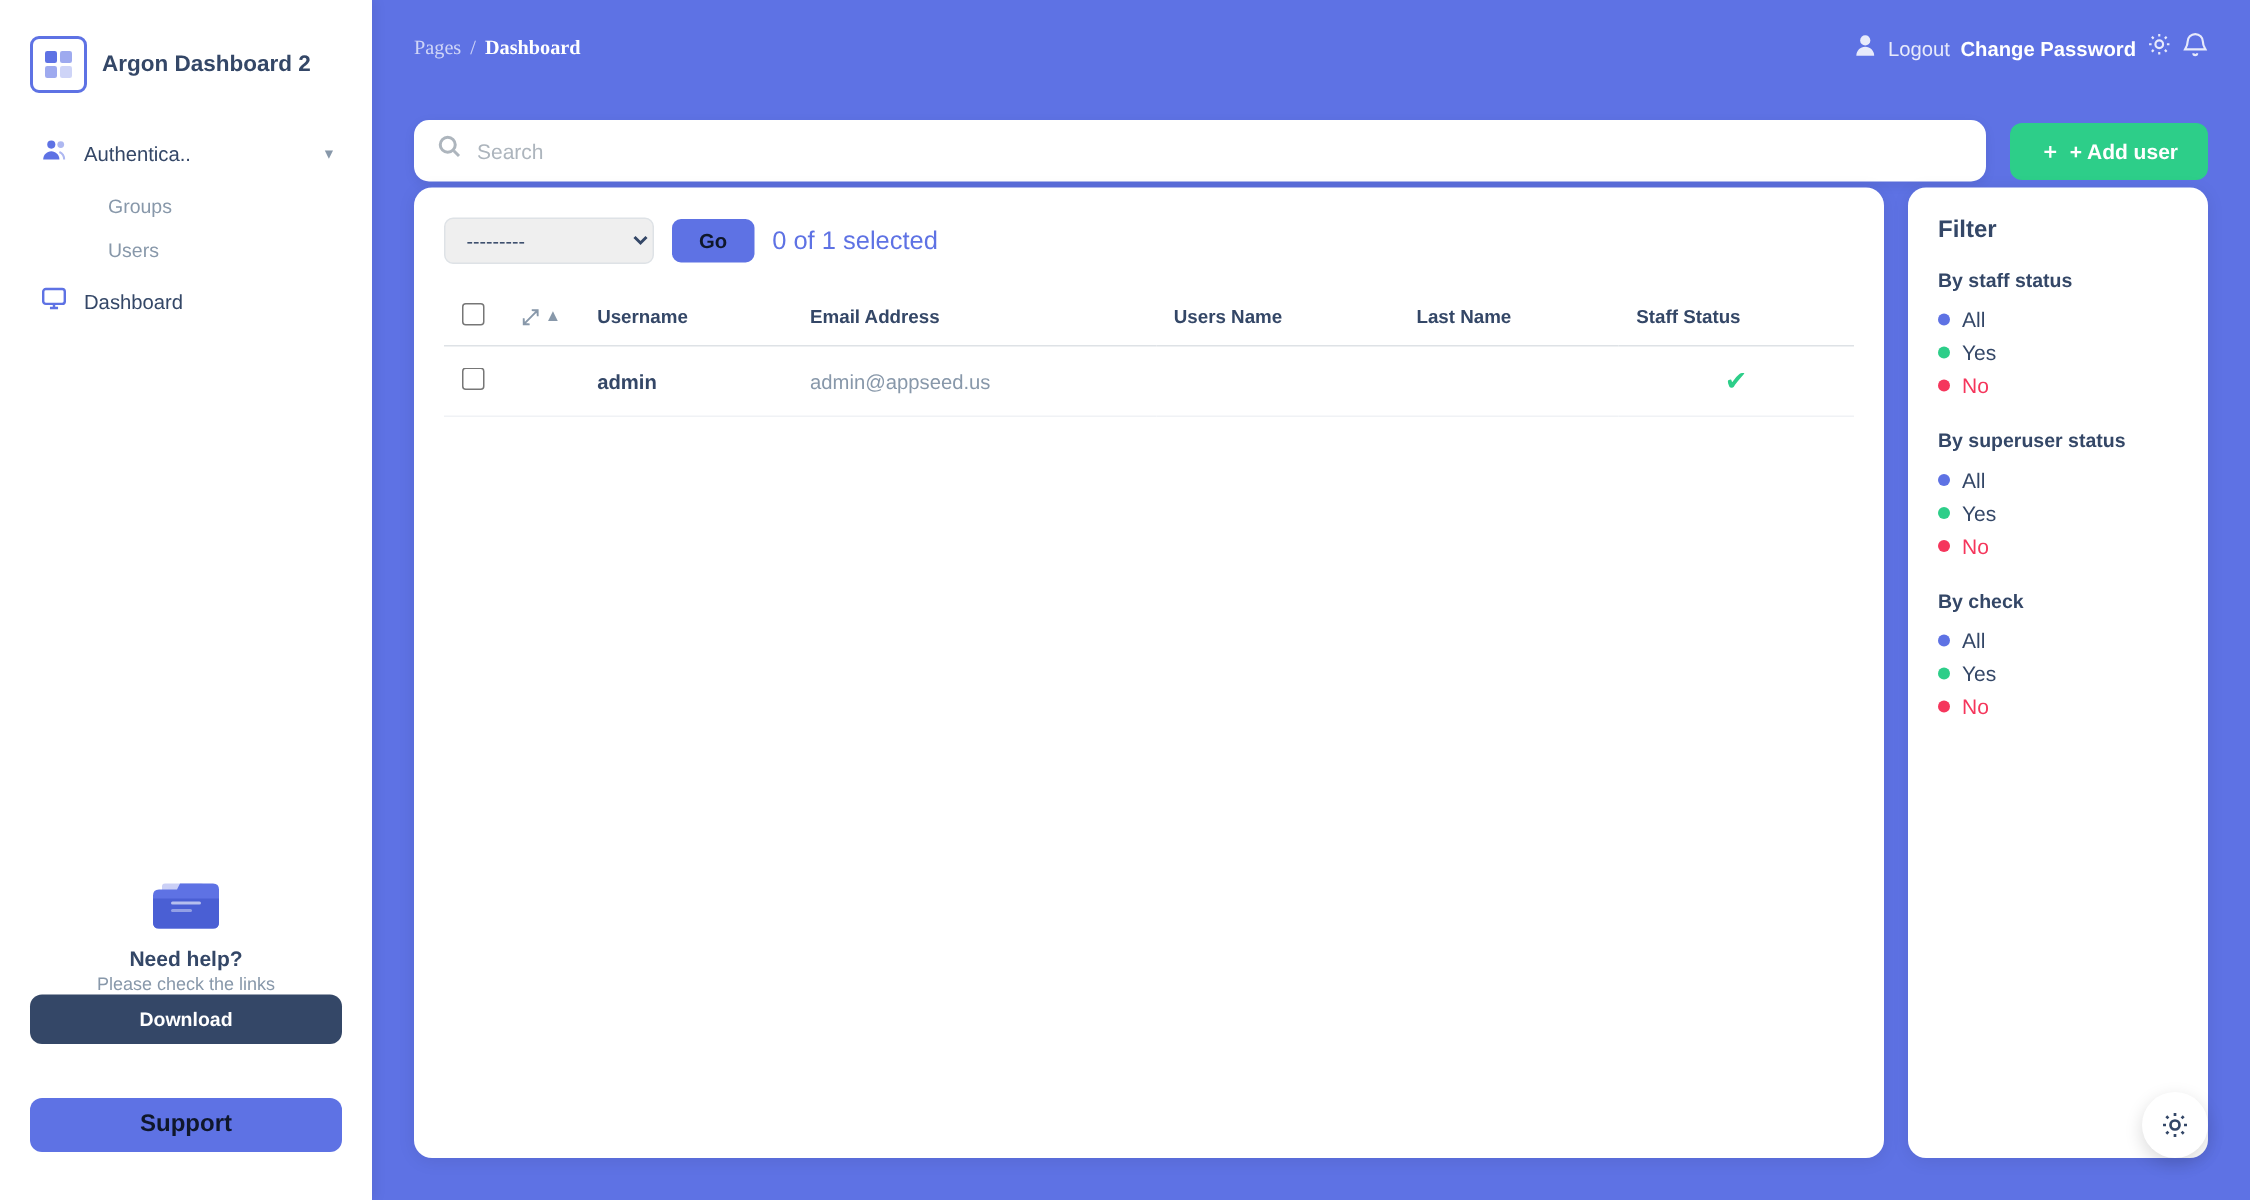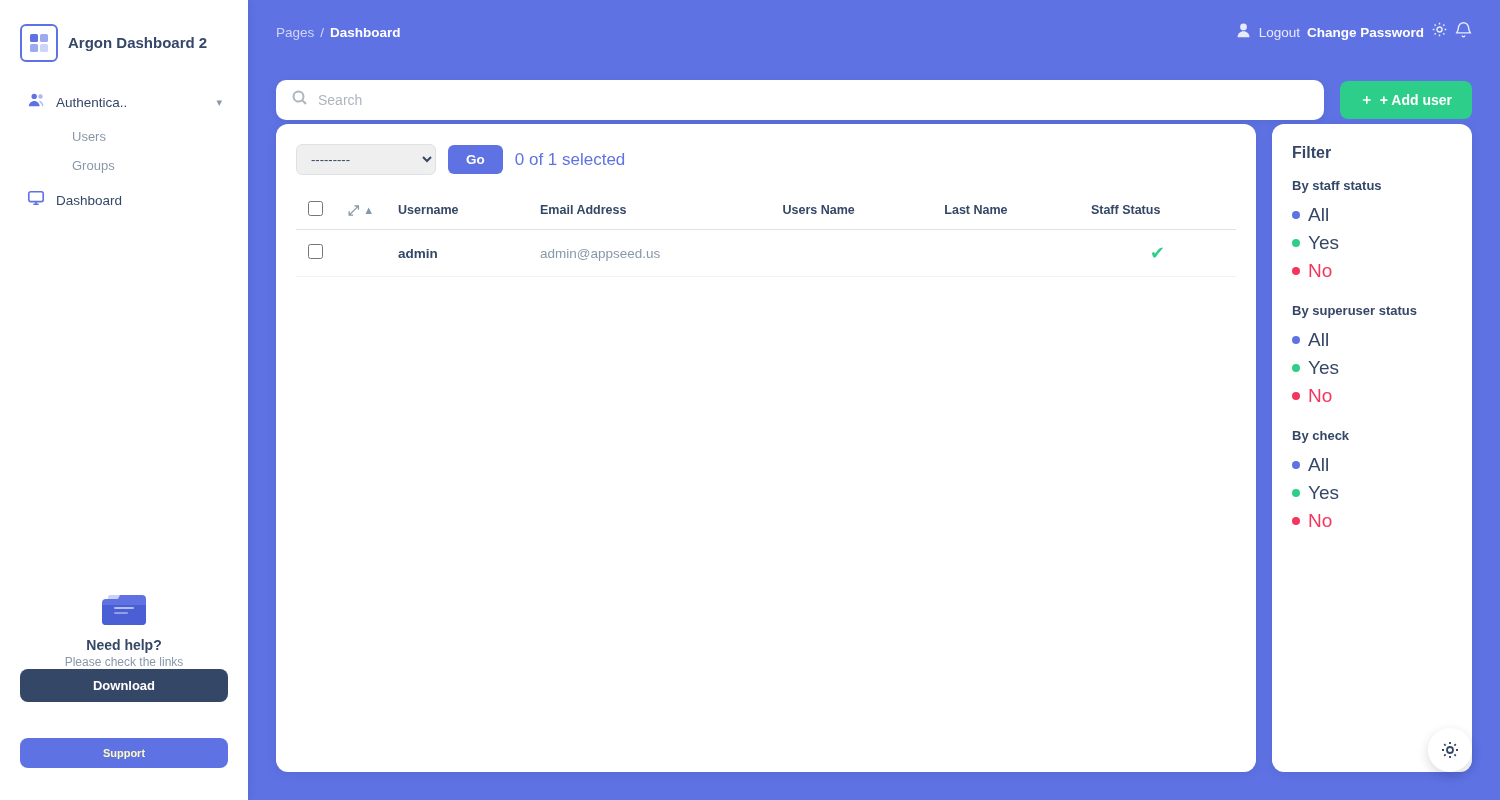--- a/index.html
+++ b/index.html
@@ -93,24 +93,24 @@
       font-size: 13px;
       font-weight: 600;
       cursor: pointer;
       margin-bottom: 8px;
     }
     .btn-support {
       display: block;
       width: 100%;
       padding: 9px 0;
       background: #5e72e4;
-      color: #fef9c3;
+      color: #0f172a;
       border: none;
       border-radius: 8px;
-      font-size: 11px;
+      font-size: 16px;
       font-weight: 600;
       cursor: pointer;
       margin-top: 36px;
     }
 
     
     .main {
       flex: 1;
       display: flex;
       flex-direction: column;
@@ -126,20 +126,21 @@
       align-items: center;
       gap: 16px;
     }
     .breadcrumb {
       flex: 1;
       color: #fff;
       font-size: 13.5px;
       display: flex;
       align-items: center;
       gap: 6px;
+      font-family: Liberation Serif, serif;
     }
     .breadcrumb-pages { color: rgba(255,255,255,0.7); }
     .breadcrumb-sep { color: rgba(255,255,255,0.7); }
     .breadcrumb-current { color: #fff; font-weight: 600; }
     .header-search {
       background: #fff;
       border-radius: 8px;
       display: flex;
       align-items: center;
       padding: 6px 12px;
@@ -246,21 +247,21 @@
       border: 1px solid #dee2e6;
       border-radius: 6px;
       padding: 6px 10px;
       font-size: 13px;
       color: #344767;
       width: 140px;
       outline: none;
     }
     .go-btn {
       background: #5e72e4;
-      color: #ffffff;
+      color: #0f172a;
       border: none;
       border-radius: 6px;
       padding: 7px 18px;
       font-size: 13.5px;
       font-weight: 600;
       cursor: pointer;
     }
     .selected-count {
       font-size: 17px;
       color: #5e72e4;
@@ -314,21 +315,21 @@
       font-size: 13px;
       font-weight: 600;
       color: #344767;
       margin-bottom: 8px;
     }
     .filter-item {
       display: flex;
       align-items: center;
       gap: 8px;
       padding: 3px 0;
-      font-size: 19px;
+      font-size: 14px;
       color: #344767;
       cursor: pointer;
     }
     .filter-dot {
       width: 8px;
       height: 8px;
       border-radius: 50%;
       background: #5e72e4;
       flex-shrink: 0;
     }
@@ -378,24 +379,24 @@
           <path d="M2 17c0-3.3 2.7-6 6-6s6 2.7 6 6"></path>
           <circle cx="15" cy="6" r="2.5" fill="#5e72e4" opacity="0.5"></circle>
           <path d="M17.5 17c0-2.5-1.5-4.6-3.5-5.5" stroke="#5e72e4" stroke-width="1.5" fill="none" opacity="0.5"></path>
         </svg>
       </span>
       <span>Authentica..</span>
       <span class="chevron">▾</span>
     </div>
     <div class="sidebar-sub-nav">
       <div class="sidebar-sub-item">
-        <span>Users</span>
+        <span>Groups</span>
       </div>
       <div class="sidebar-sub-item">
-        <span>Groups</span>
+        <span>Users</span>
       </div>
     </div>
     <div class="sidebar-nav-item">
       <span class="nav-icon">
         <svg width="18" height="18" viewBox="0 0 20 20" fill="none" stroke="#5e72e4" stroke-width="1.8">
           <rect x="2" y="3" width="16" height="11" rx="2"></rect>
           <path d="M7 17h6M10 14v3"></path>
         </svg>
       </span>
       <span>Dashboard</span>

